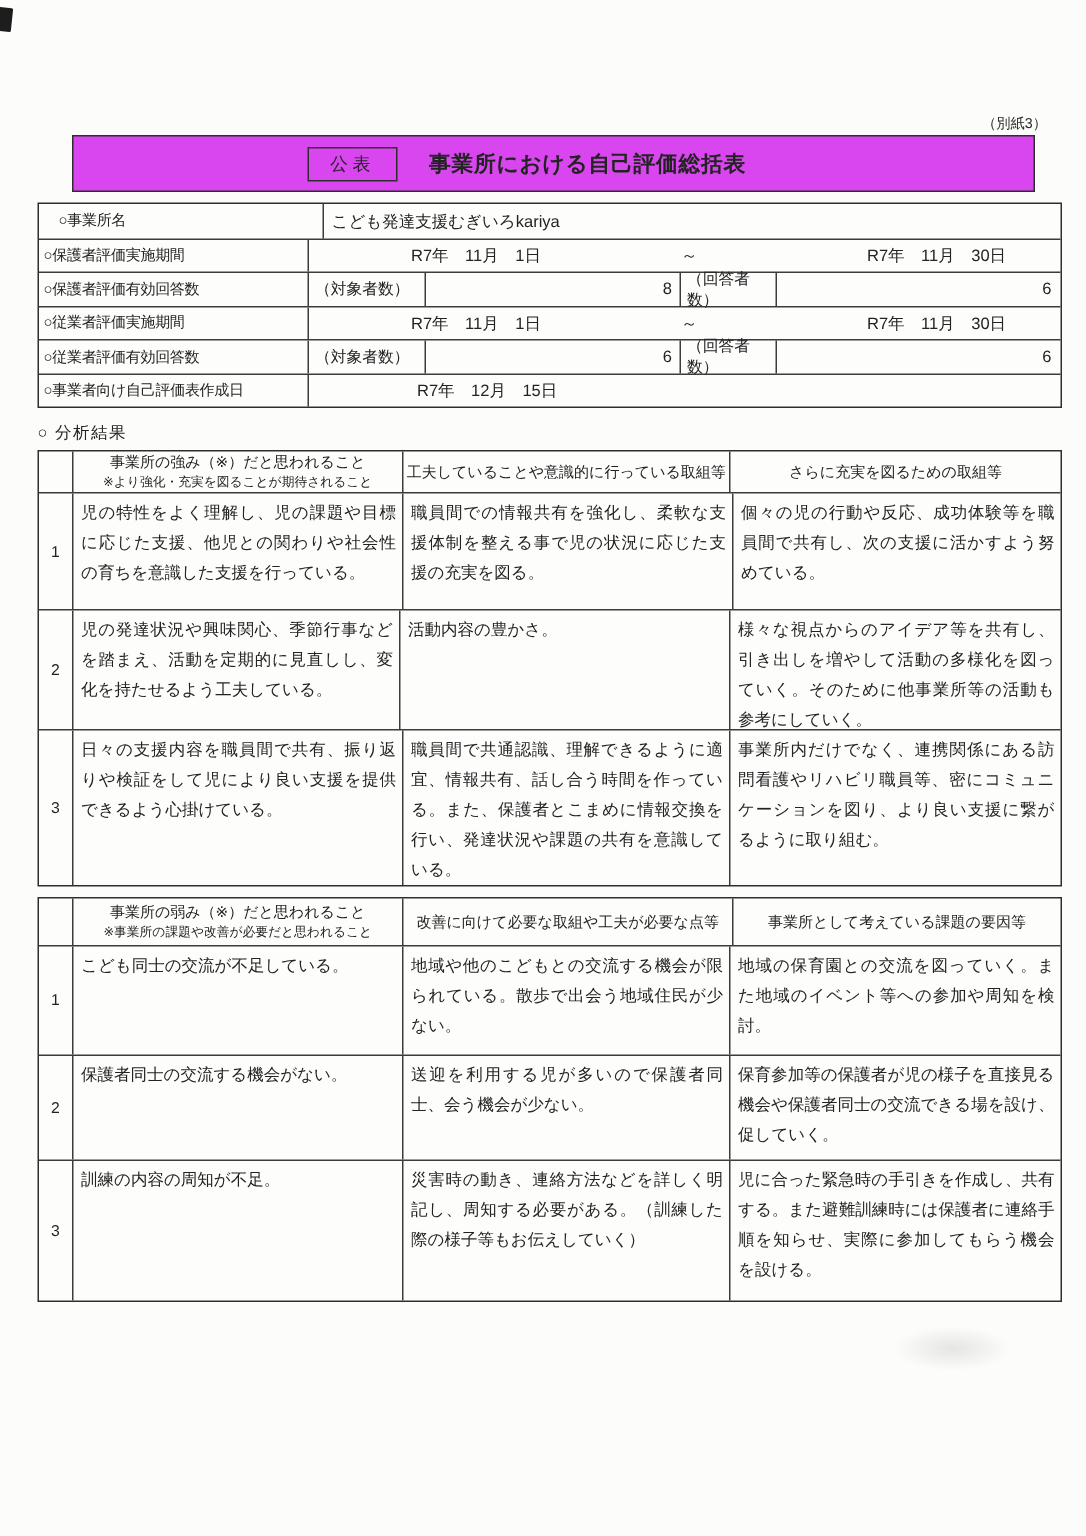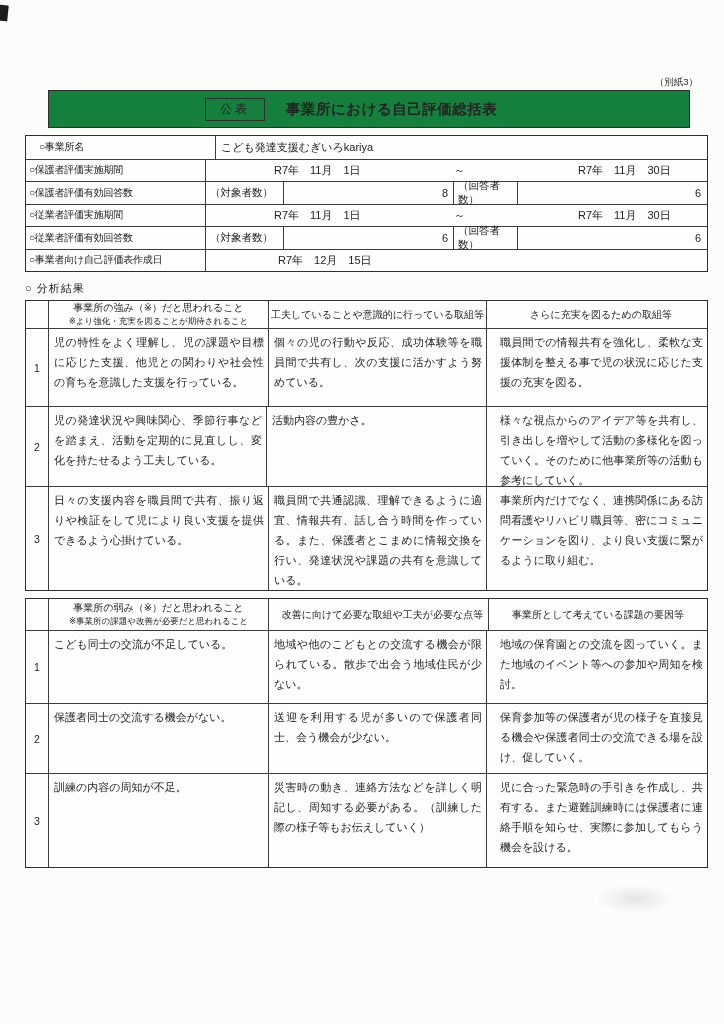--- a/index.html
+++ b/index.html
@@ -12,21 +12,21 @@
     overflow:hidden;
   }
   
   .artifact-corner { position:absolute; left:-2px; top:5px; width:10px; height:16px; background:#1d1d1d; transform:rotate(6deg); border-radius:1px; }
   .artifact-smudge { position:absolute; left:596px; top:884px; width:78px; height:30px;
     background:radial-gradient(ellipse at center, rgba(90,90,90,.14), rgba(90,90,90,0) 70%); }
 
   .corner-note { position:absolute; right:26px; top:76px; font-size:9.5px; color:#2a2a2a; }
 
   .title-box { position:absolute; left:48px; top:90px; width:642px; height:38px;
-    border:1.5px solid #2e2e2e; background:#15803d; }
+    border:1.5px solid #2e2e2e; background:#d946ef; }
   .publish-badge { position:absolute; left:156px; top:7px; width:60px; height:23px;
     border:1.3px solid #2e2e2e; display:flex; align-items:center; justify-content:center;
     font-size:12px; letter-spacing:3px; }
   .doc-title { position:absolute; left:237px; top:9px; font-size:14.5px; font-weight:bold; letter-spacing:0.5px; }
 
   
   .info-table { position:absolute; left:25px; top:135px; width:683px;
     border:1.5px solid #2e2e2e; background:#fdfdfc; }
   .irow { display:flex; height:22.5px; border-top:1px solid #3c3c3c; }
   .irow:first-child { border-top:none;margin-left:10px; }
@@ -50,21 +50,21 @@
   .atable { position:absolute; left:25px; width:683px; border:1.5px solid #2e2e2e; background:#fdfdfc; }
   .t1 { top:300px; }
   .t2 { top:598px; }
   .arow { display:flex; border-top:1px solid #3c3c3c; }
   .arow:first-child { border-top:none; }
   .acell { border-right:1px solid #3c3c3c; }
   .acell:last-child { border-right:none; }
   .num-col { width:23px; display:flex; align-items:center; justify-content:center; font-size:10.5px; }
   .col1 { width:220px; }
   .col2 { width:218px; }
-  .col3 { flex:1;margin-left:8px; }
+  .col3 { flex:1; }
   .ahead { display:flex; flex-direction:column; align-items:center; justify-content:center; text-align:center; }
   .ahead .main { font-size:10px; }
   .ahead .sub { font-size:8.5px; margin-top:1px; }
   .t1 .head-row { height:27px; }
   .t2 .head-row { height:31px; }
   .t1 .row1 { height:78px; } .t1 .row2 { height:80px; } .t1 .row3 { height:104px; }
   .t2 .row1 { height:73px; } .t2 .row2 { height:70px; } .t2 .row3 { height:94px; }
   .body-cell { padding:3px 4px 0 5px; font-size:11px; line-height:20px; text-align:justify; }
 </style>
 </head>
@@ -140,22 +140,22 @@
       <div class="acell col2 ahead">
         <span class="main">工夫していることや意識的に行っている取組等</span>
       </div>
       <div class="acell col3 ahead">
         <span class="main">さらに充実を図るための取組等</span>
       </div>
     </div>
     <div class="arow row1">
       <div class="acell num-col">1</div>
       <div class="acell col1 body-cell">児の特性をよく理解し、児の課題や目標に応じた支援、他児との関わりや社会性の育ちを意識した支援を行っている。</div>
+      <div class="acell col3 body-cell">職員間での情報共有を強化し、柔軟な支援体制を整える事で児の状況に応じた支援の充実を図る。</div>
       <div class="acell col2 body-cell">個々の児の行動や反応、成功体験等を職員間で共有し、次の支援に活かすよう努めている。</div>
-      <div class="acell col3 body-cell">職員間での情報共有を強化し、柔軟な支援体制を整える事で児の状況に応じた支援の充実を図る。</div>
     </div>
     <div class="arow row2">
       <div class="acell num-col">2</div>
       <div class="acell col2 body-cell">児の発達状況や興味関心、季節行事などを踏まえ、活動を定期的に見直しし、変化を持たせるよう工夫している。</div>
       <div class="acell col1 body-cell">活動内容の豊かさ。</div>
       <div class="acell col3 body-cell">様々な視点からのアイデア等を共有し、引き出しを増やして活動の多様化を図っていく。そのために他事業所等の活動も参考にしていく。</div>
     </div>
     <div class="arow row3">
       <div class="acell num-col">3</div>
       <div class="acell col1 body-cell">日々の支援内容を職員間で共有、振り返りや検証をして児により良い支援を提供できるよう心掛けている。</div>

